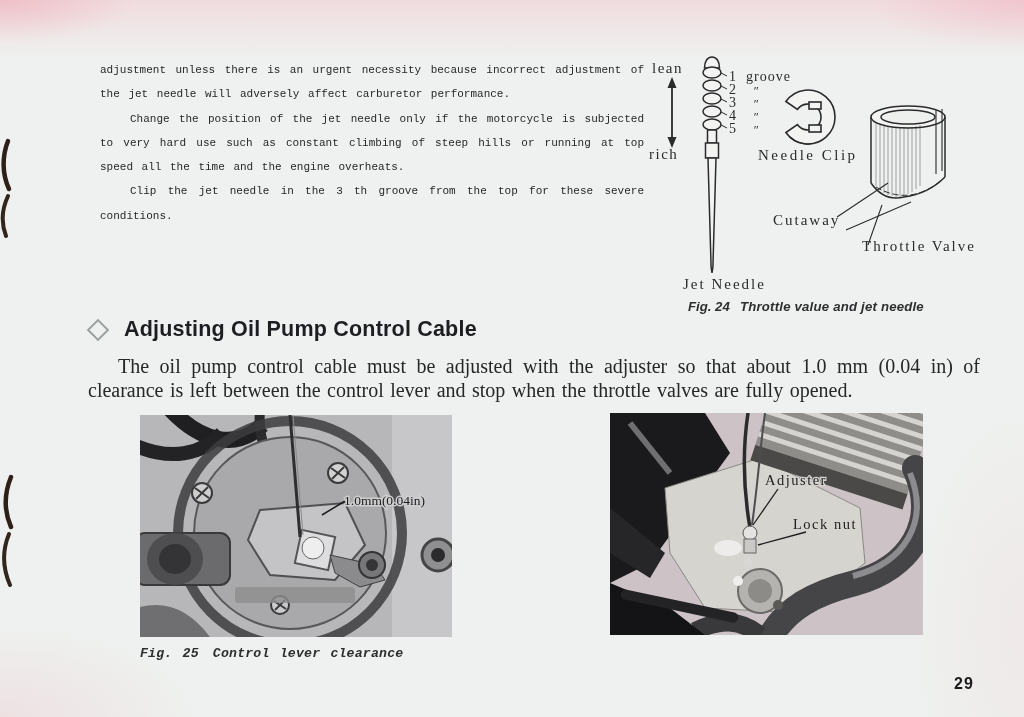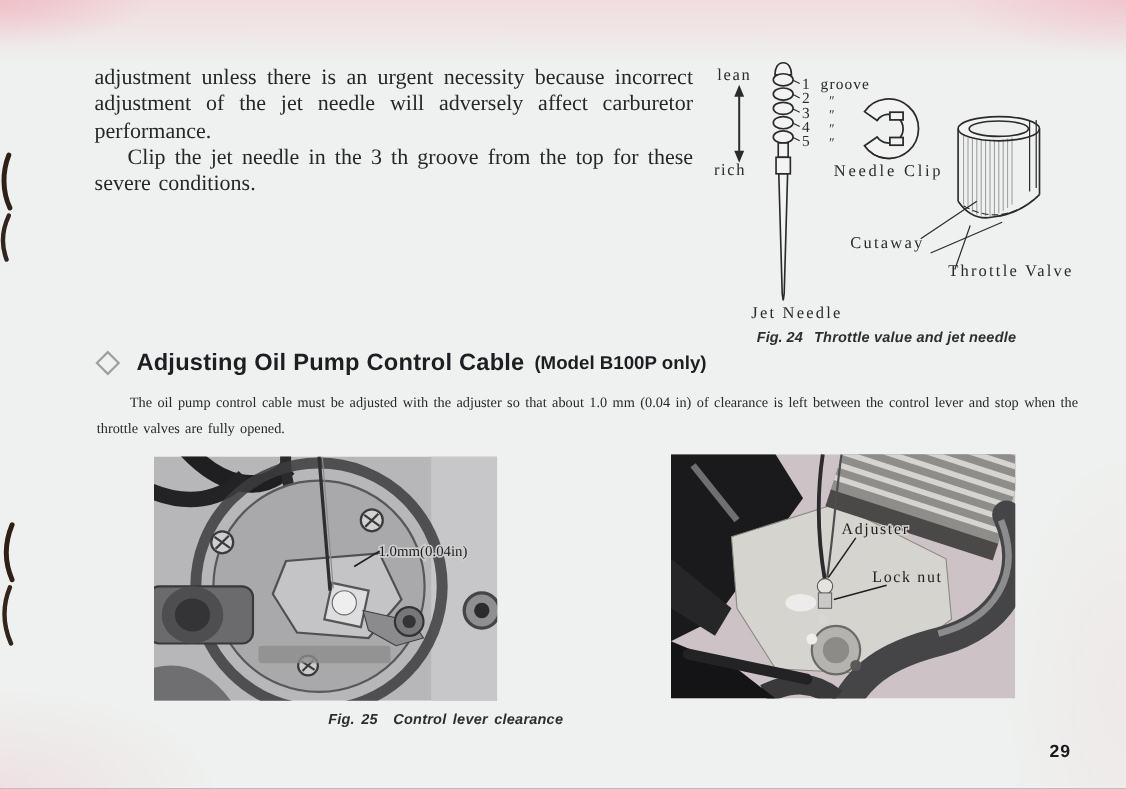--- a/index.html
+++ b/index.html
@@ -9,35 +9,35 @@
       radial-gradient(190px 60px at 0% 0%, rgba(238,168,180,0.55), rgba(238,168,180,0) 72%),
       radial-gradient(220px 70px at 100% 0%, rgba(240,170,186,0.45), rgba(240,170,186,0) 72%),
       linear-gradient(180deg, rgba(243,203,209,0.55) 0px, rgba(240,242,241,0) 58px),
       radial-gradient(280px 130px at 0% 100%, rgba(238,188,197,0.30), rgba(238,188,197,0) 70%),
       radial-gradient(160px 320px at 100% 88%, rgba(241,202,208,0.22), rgba(241,202,208,0) 70%),
       #eef1ef;
     font-family:"Liberation Serif","DejaVu Serif",serif;
     color:#272729;
   }
   .abs{position:absolute;}
-  .intro{left:86px;top:58px;width:544px;font-size:20px;line-height:24.3px;text-align:justify;word-spacing:2px;}
+  .intro{left:100px;top:58px;width:544px;font-size:11px;line-height:24.3px;text-align:justify;word-spacing:2px;font-family:Liberation Mono, monospace;}
   .intro p{margin:0;}
   .intro p.ind{text-indent:30px;}
   .heading-row{left:88px;top:317px;display:flex;align-items:center;font-family:"Liberation Sans","DejaVu Sans",sans-serif;}
   .diamond{width:12px;height:12px;border:2px solid #9ba1a0;transform:rotate(45deg);margin:0 18px 0 2px;flex:0 0 auto;background:transparent;}
   .sec-title{font-size:21.5px;font-weight:bold;color:#1e1e22;letter-spacing:0.2px;}
   .sec-sub{font-size:17px;font-weight:bold;color:#1e1e22;margin-left:9px;}
-  .sec-body{left:88px;top:354px;width:892px;font-size:13px;line-height:24px;text-align:justify;text-indent:30px;word-spacing:1.5px;margin:0;}
+  .sec-body{left:88px;top:354px;width:892px;font-size:20px;line-height:24px;text-align:justify;text-indent:30px;word-spacing:1.5px;margin:0;}
   .figure{display:block;}
   .fig25{left:140px;top:415px;width:372px;}
   .fig26{left:610px;top:413px;width:289px;}
   .photo{display:block;}
   .fig-caption{
-    margin-top:9px;text-align:right;
-    font-family:Liberation Sans, sans-serif;
+    margin-top:9px;text-align:left;
+    font-family:Liberation Mono, monospace;
     font-style:italic;font-weight:bold;font-size:13.2px;color:#2e2e31;
     letter-spacing:0.2px;word-spacing:2px;
   }
   .fig-caption .fig-label{margin-right:14px;}
   .page-number{left:954px;top:675px;font-family:"Liberation Sans","DejaVu Sans",sans-serif;font-weight:bold;font-size:16px;color:#1b1b1e;letter-spacing:1px;}
   .diagram{left:630px;top:55px;}
   svg text{user-select:none;}
   .dlabel{font-family:"Liberation Serif","DejaVu Serif",serif;fill:#2b2b2d;}
 </style>
 </head>
@@ -47,20 +47,21 @@
 
   <svg class="abs" style="left:0;top:0;" width="22" height="717" viewBox="0 0 22 717">
     <path d="M8,141 C2,156 2,174 9,189" fill="none" stroke="#2e2017" stroke-width="4.5" stroke-linecap="round"></path>
     <path d="M8,196 C1,211 1,223 6,236" fill="none" stroke="#33251b" stroke-width="4" stroke-linecap="round"></path>
     <path d="M11,477 C4,494 4,511 11,527" fill="none" stroke="#2e2017" stroke-width="4.5" stroke-linecap="round"></path>
     <path d="M9,534 C2,551 3,569 10,585" fill="none" stroke="#33251b" stroke-width="4" stroke-linecap="round"></path>
   </svg>
 
   <div class="abs intro">
     <p>adjustment unless there is an urgent necessity because incorrect adjustment of the jet needle will adversely affect carburetor performance.</p>
+    <p class="ind">Change the position of the jet needle only if the motorcycle is subjected to very hard use such as constant climbing of steep hills or running at top speed all the time and the engine overheats.</p>
     <p class="ind">Clip the jet needle in the 3 th groove from the top for these severe conditions.</p>
   </div>
 
   <svg class="abs diagram" width="394" height="262" viewBox="0 0 394 262">
 
     <g stroke="#2b2b2d" fill="#2b2b2d">
       <line x1="42" y1="31" x2="42" y2="84" stroke-width="1.8"></line>
       <polygon points="42,22 37.5,33 46.5,33" stroke="none"></polygon>
       <polygon points="42,93 37.5,82 46.5,82" stroke="none"></polygon>
     </g>
@@ -138,21 +139,20 @@
 
     <g font-family="Liberation Sans, DejaVu Sans, sans-serif" font-style="italic" font-weight="bold" font-size="13.2" fill="#2e2e31">
       <text x="58" y="256">Fig. 24</text>
       <text x="110" y="256" letter-spacing="0.2">Throttle value and jet needle</text>
     </g>
   </svg>
 
   <div class="abs heading-row">
     <span class="diamond"></span>
     <span class="sec-title">Adjusting Oil Pump Control Cable</span>
-    <span class="sec-sub">(Model B100P only)</span>
   </div>
 
   <p class="abs sec-body">The oil pump control cable must be adjusted with the adjuster so that about 1.0 mm (0.04 in) of clearance is left between the control lever and stop when the throttle valves are fully opened.</p>
 
   <figure class="abs figure fig25" style="margin:0;">
     <svg class="photo" width="312" height="222" viewBox="0 0 312 222">
       <rect x="0" y="0" width="312" height="222" fill="#b7b6b8"></rect>
       <rect x="252" y="0" width="60" height="222" fill="#c7c6c8"></rect>
       <g>
         <path d="M30,-6 C60,26 96,36 122,10" fill="none" stroke="#1f1e20" stroke-width="16"></path>

